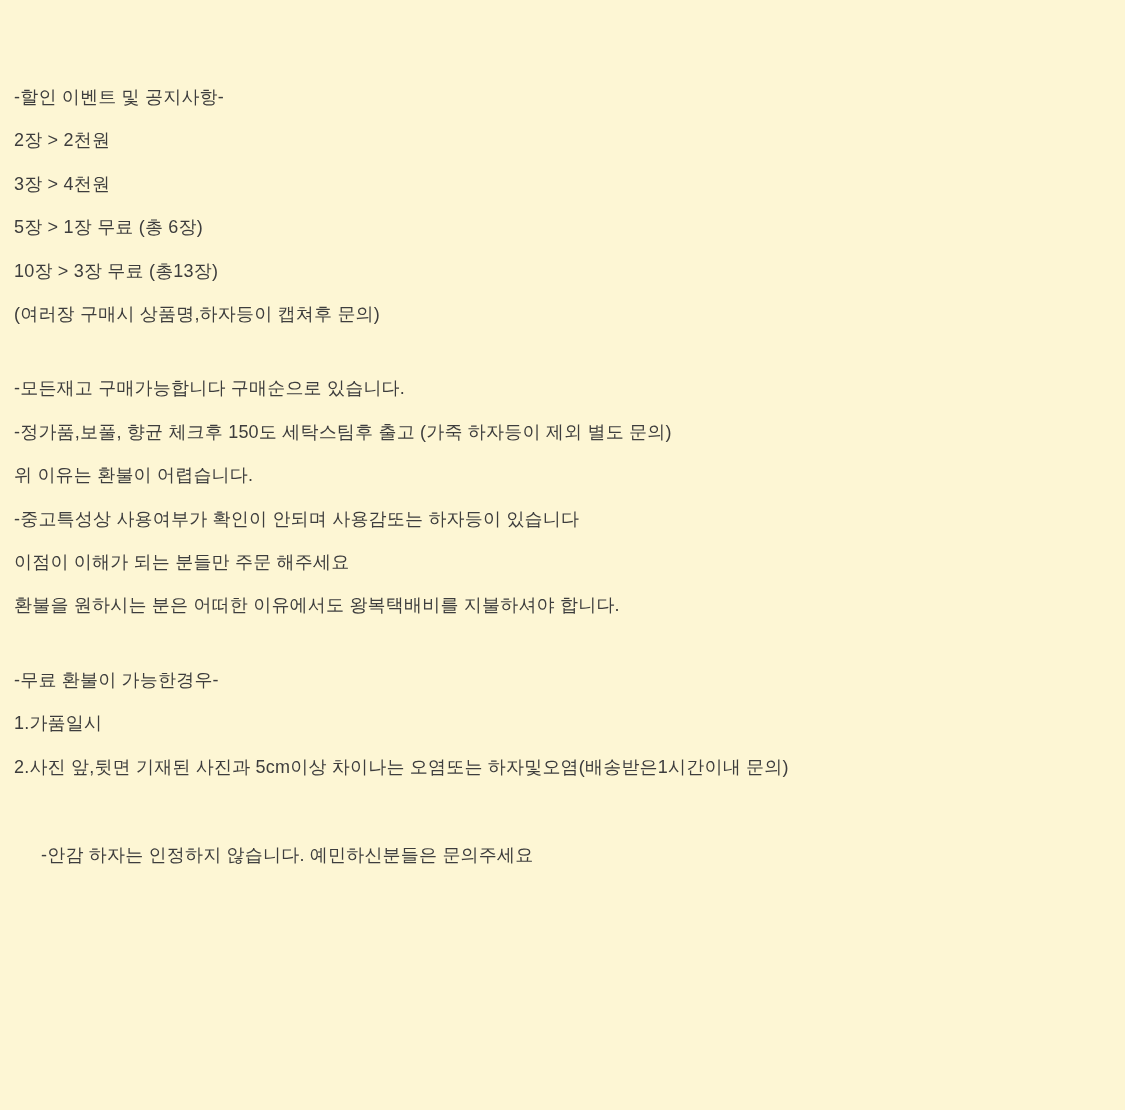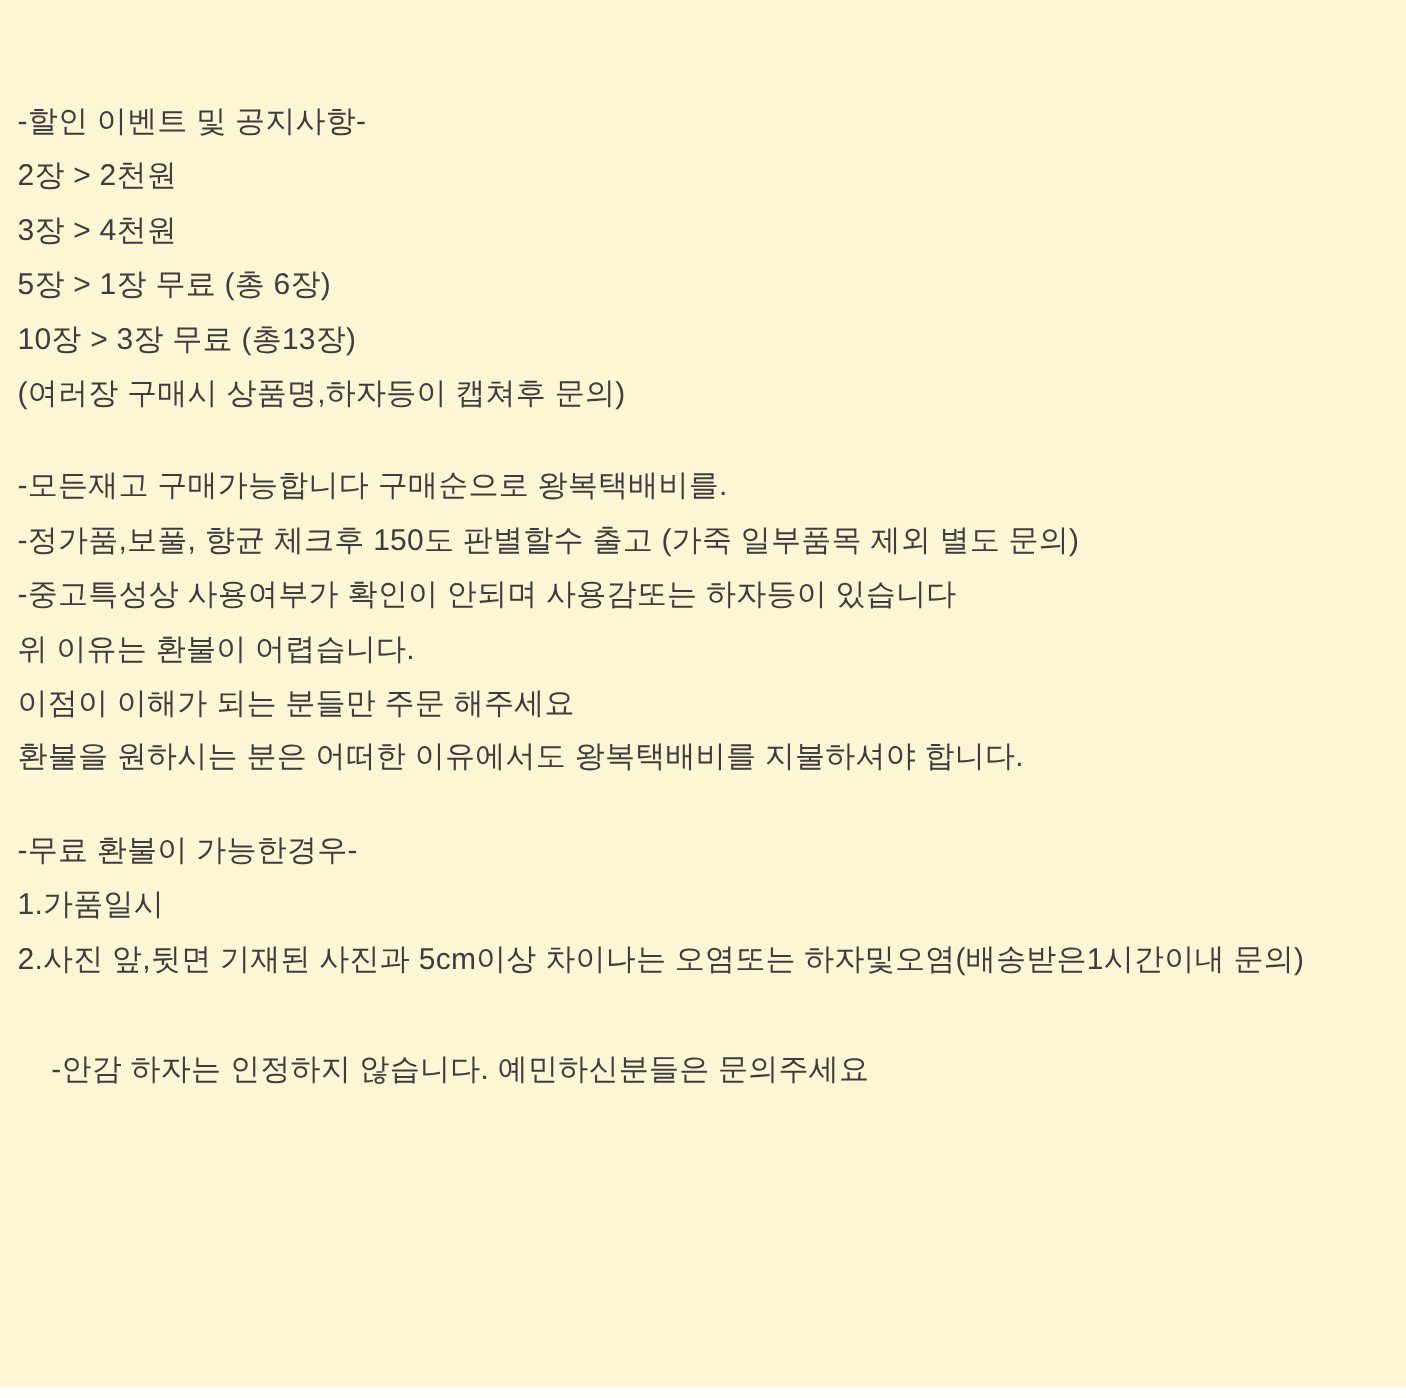--- a/index.html
+++ b/index.html
@@ -20,21 +20,21 @@
     background: var(--footer-bg);
   }
   .note {
     width: 1125px;
     height: 1110px;
     background: var(--page-bg);
     padding: 76px 14px 0 14px;
     overflow: hidden;
   }
   .line {
-    font-size: 24px;
+    font-size: 18px;
     line-height: 43.4px;
     color: var(--text);
     white-space: pre-wrap;
     letter-spacing: 0.2px;
   }
   .line.indent {
     padding-left: 27px;
     margin-top: 45px;
   }
   .blank-line {
@@ -54,24 +54,24 @@
 
     <div class="line">-할인 이벤트 및 공지사항-</div>
     <div class="line">2장 &gt; 2천원</div>
     <div class="line">3장 &gt; 4천원</div>
     <div class="line">5장 &gt; 1장 무료 (총 6장)</div>
     <div class="line">10장 &gt; 3장 무료 (총13장)</div>
     <div class="line">(여러장 구매시 상품명,하자등이 캡쳐후 문의)</div>
 
     <div class="blank-line"></div>
 
-    <div class="line">-모든재고 구매가능합니다 구매순으로 왕복택배비를.</div>
-    <div class="line">-정가품,보풀, 향균 체크후 150도 판별할수 출고 (가죽 일부품목 제외 별도 문의)</div>
+    <div class="line">-모든재고 구매가능합니다 구매순으로 있습니다.</div>
+    <div class="line">-정가품,보풀, 향균 체크후 150도 세탁스팀후 출고 (가죽 하자등이 제외 별도 문의)</div>
+    <div class="line">위 이유는 환불이 어렵습니다.</div>
     <div class="line">-중고특성상 사용여부가 확인이 안되며 사용감또는 하자등이 있습니다</div>
-    <div class="line">위 이유는 환불이 어렵습니다.</div>
     <div class="line">이점이 이해가 되는 분들만 주문 해주세요</div>
     <div class="line">환불을 원하시는 분은 어떠한 이유에서도 왕복택배비를 지불하셔야 합니다.</div>
 
     <div class="blank-line"></div>
 
     <div class="line">-무료 환불이 가능한경우-</div>
     <div class="line">1.가품일시</div>
     <div class="line">2.사진 앞,뒷면 기재된 사진과 5cm이상 차이나는 오염또는 하자및오염(배송받은1시간이내 문의)</div>
     <div class="line indent">-안감 하자는 인정하지 않습니다. 예민하신분들은 문의주세요</div>
 

